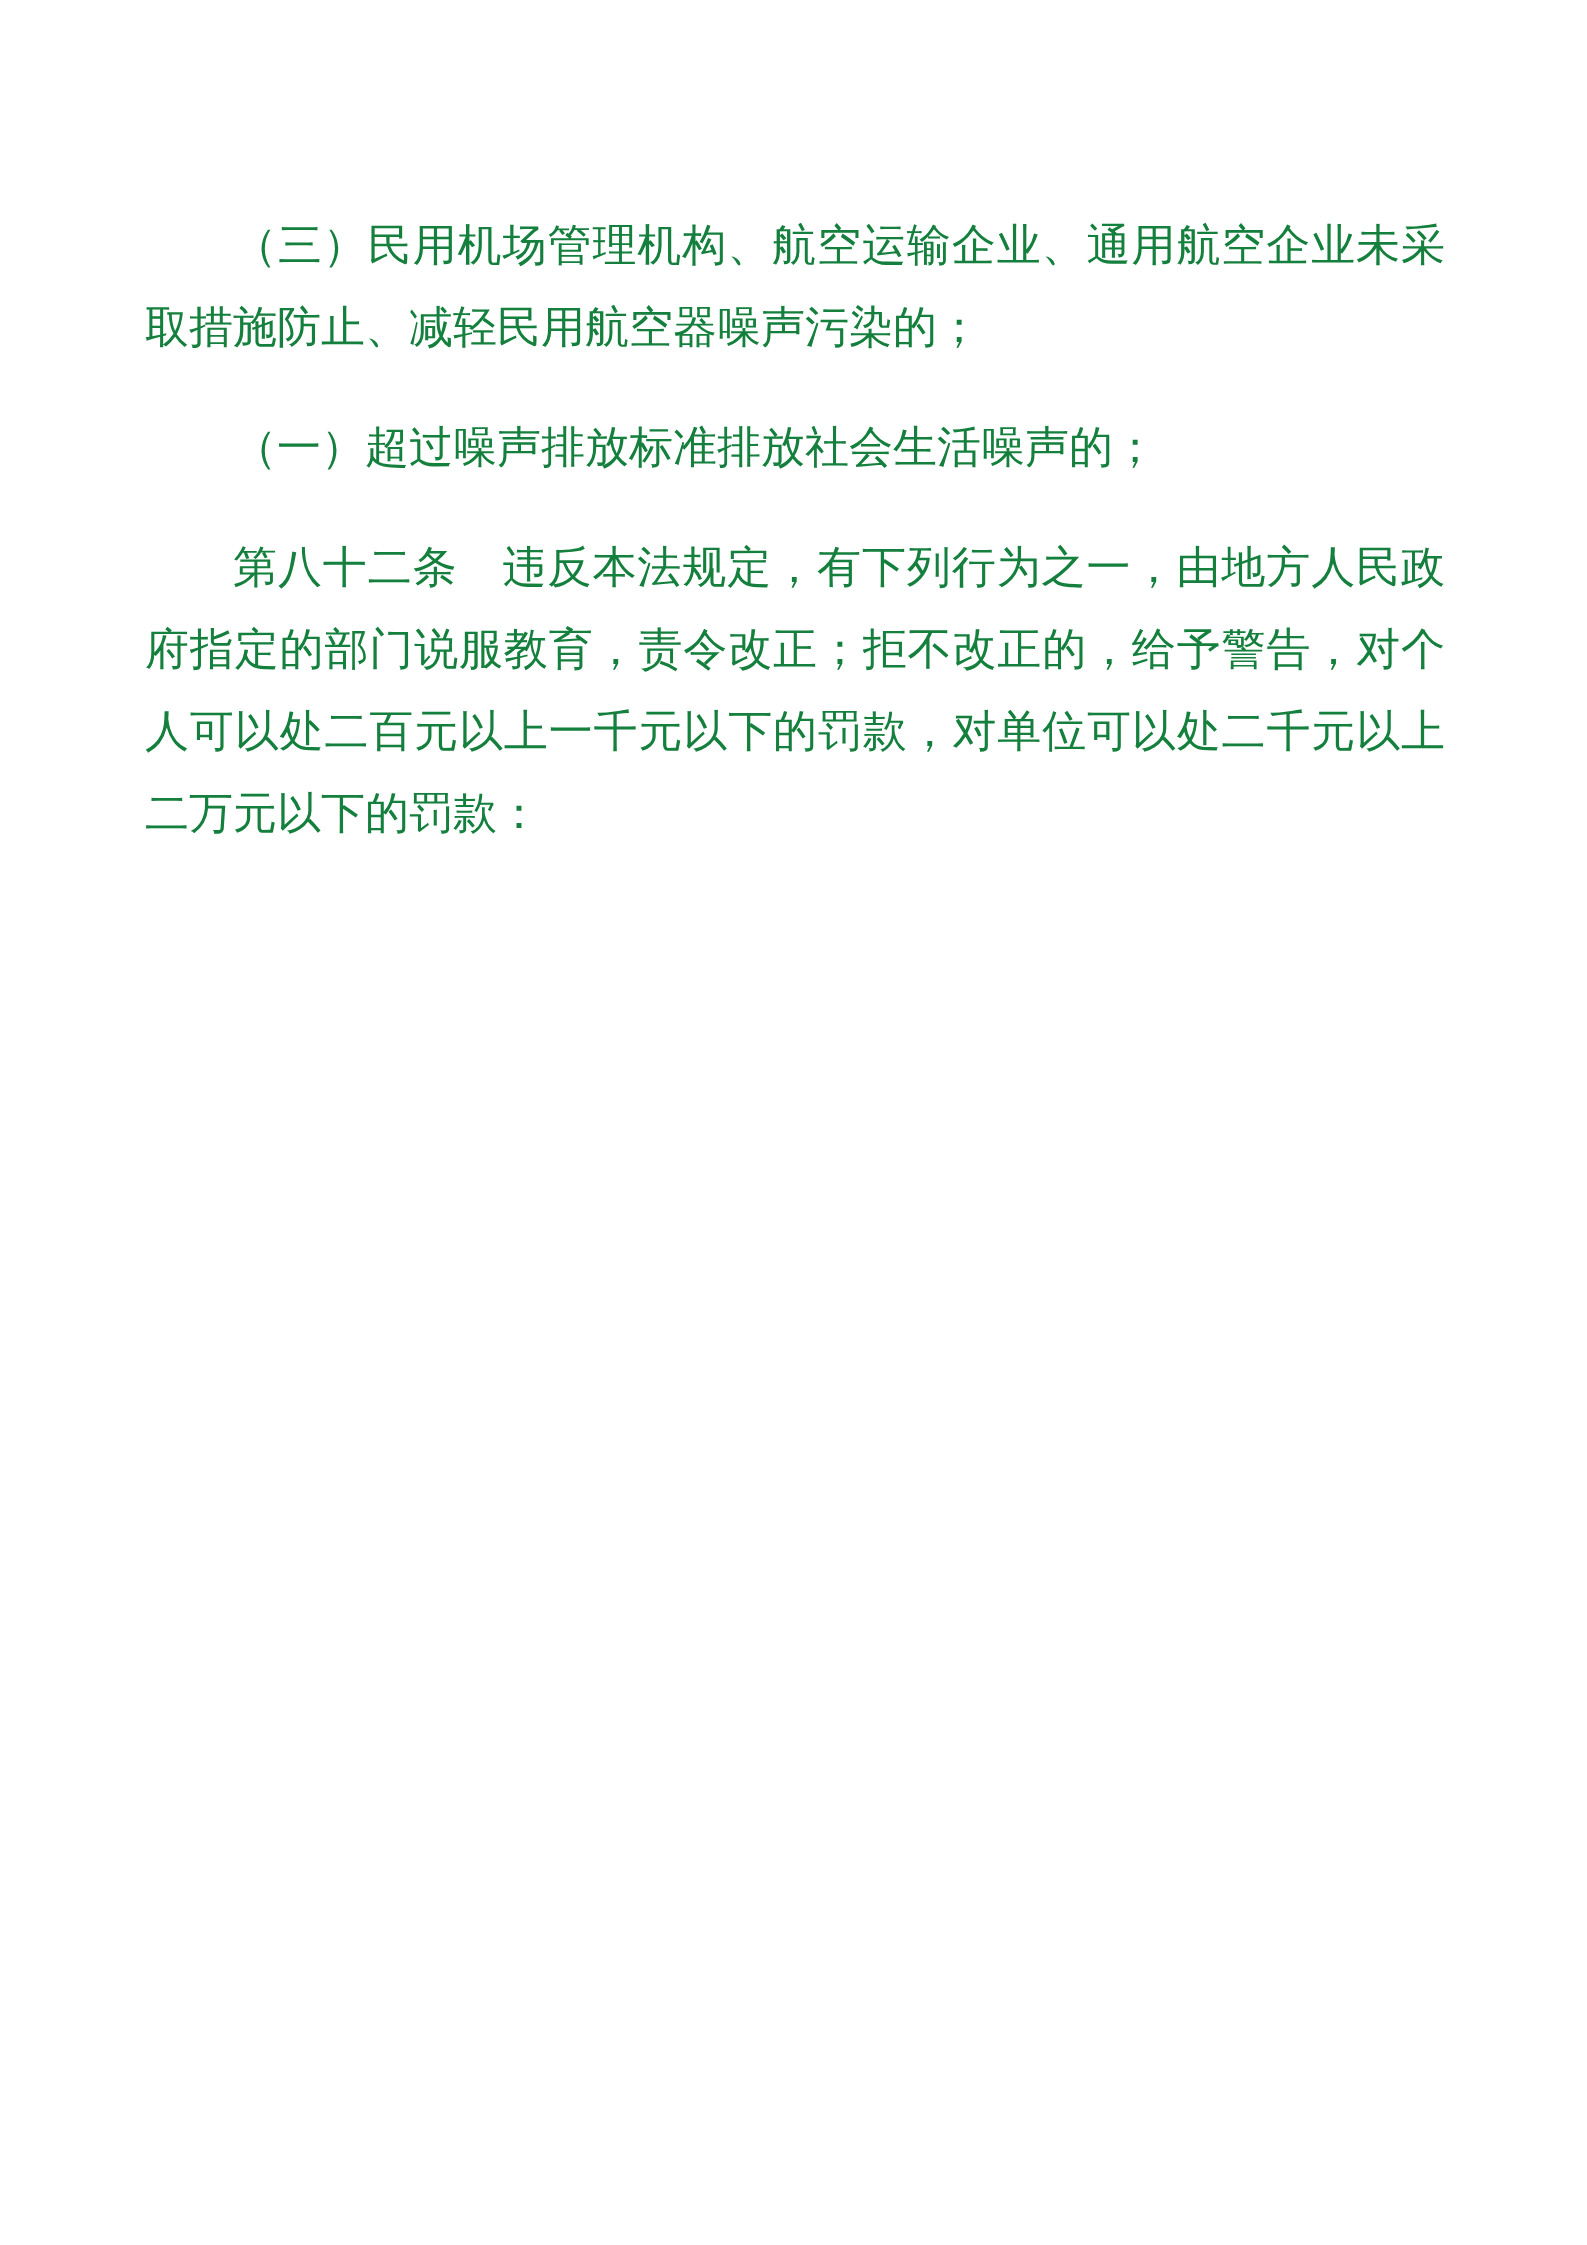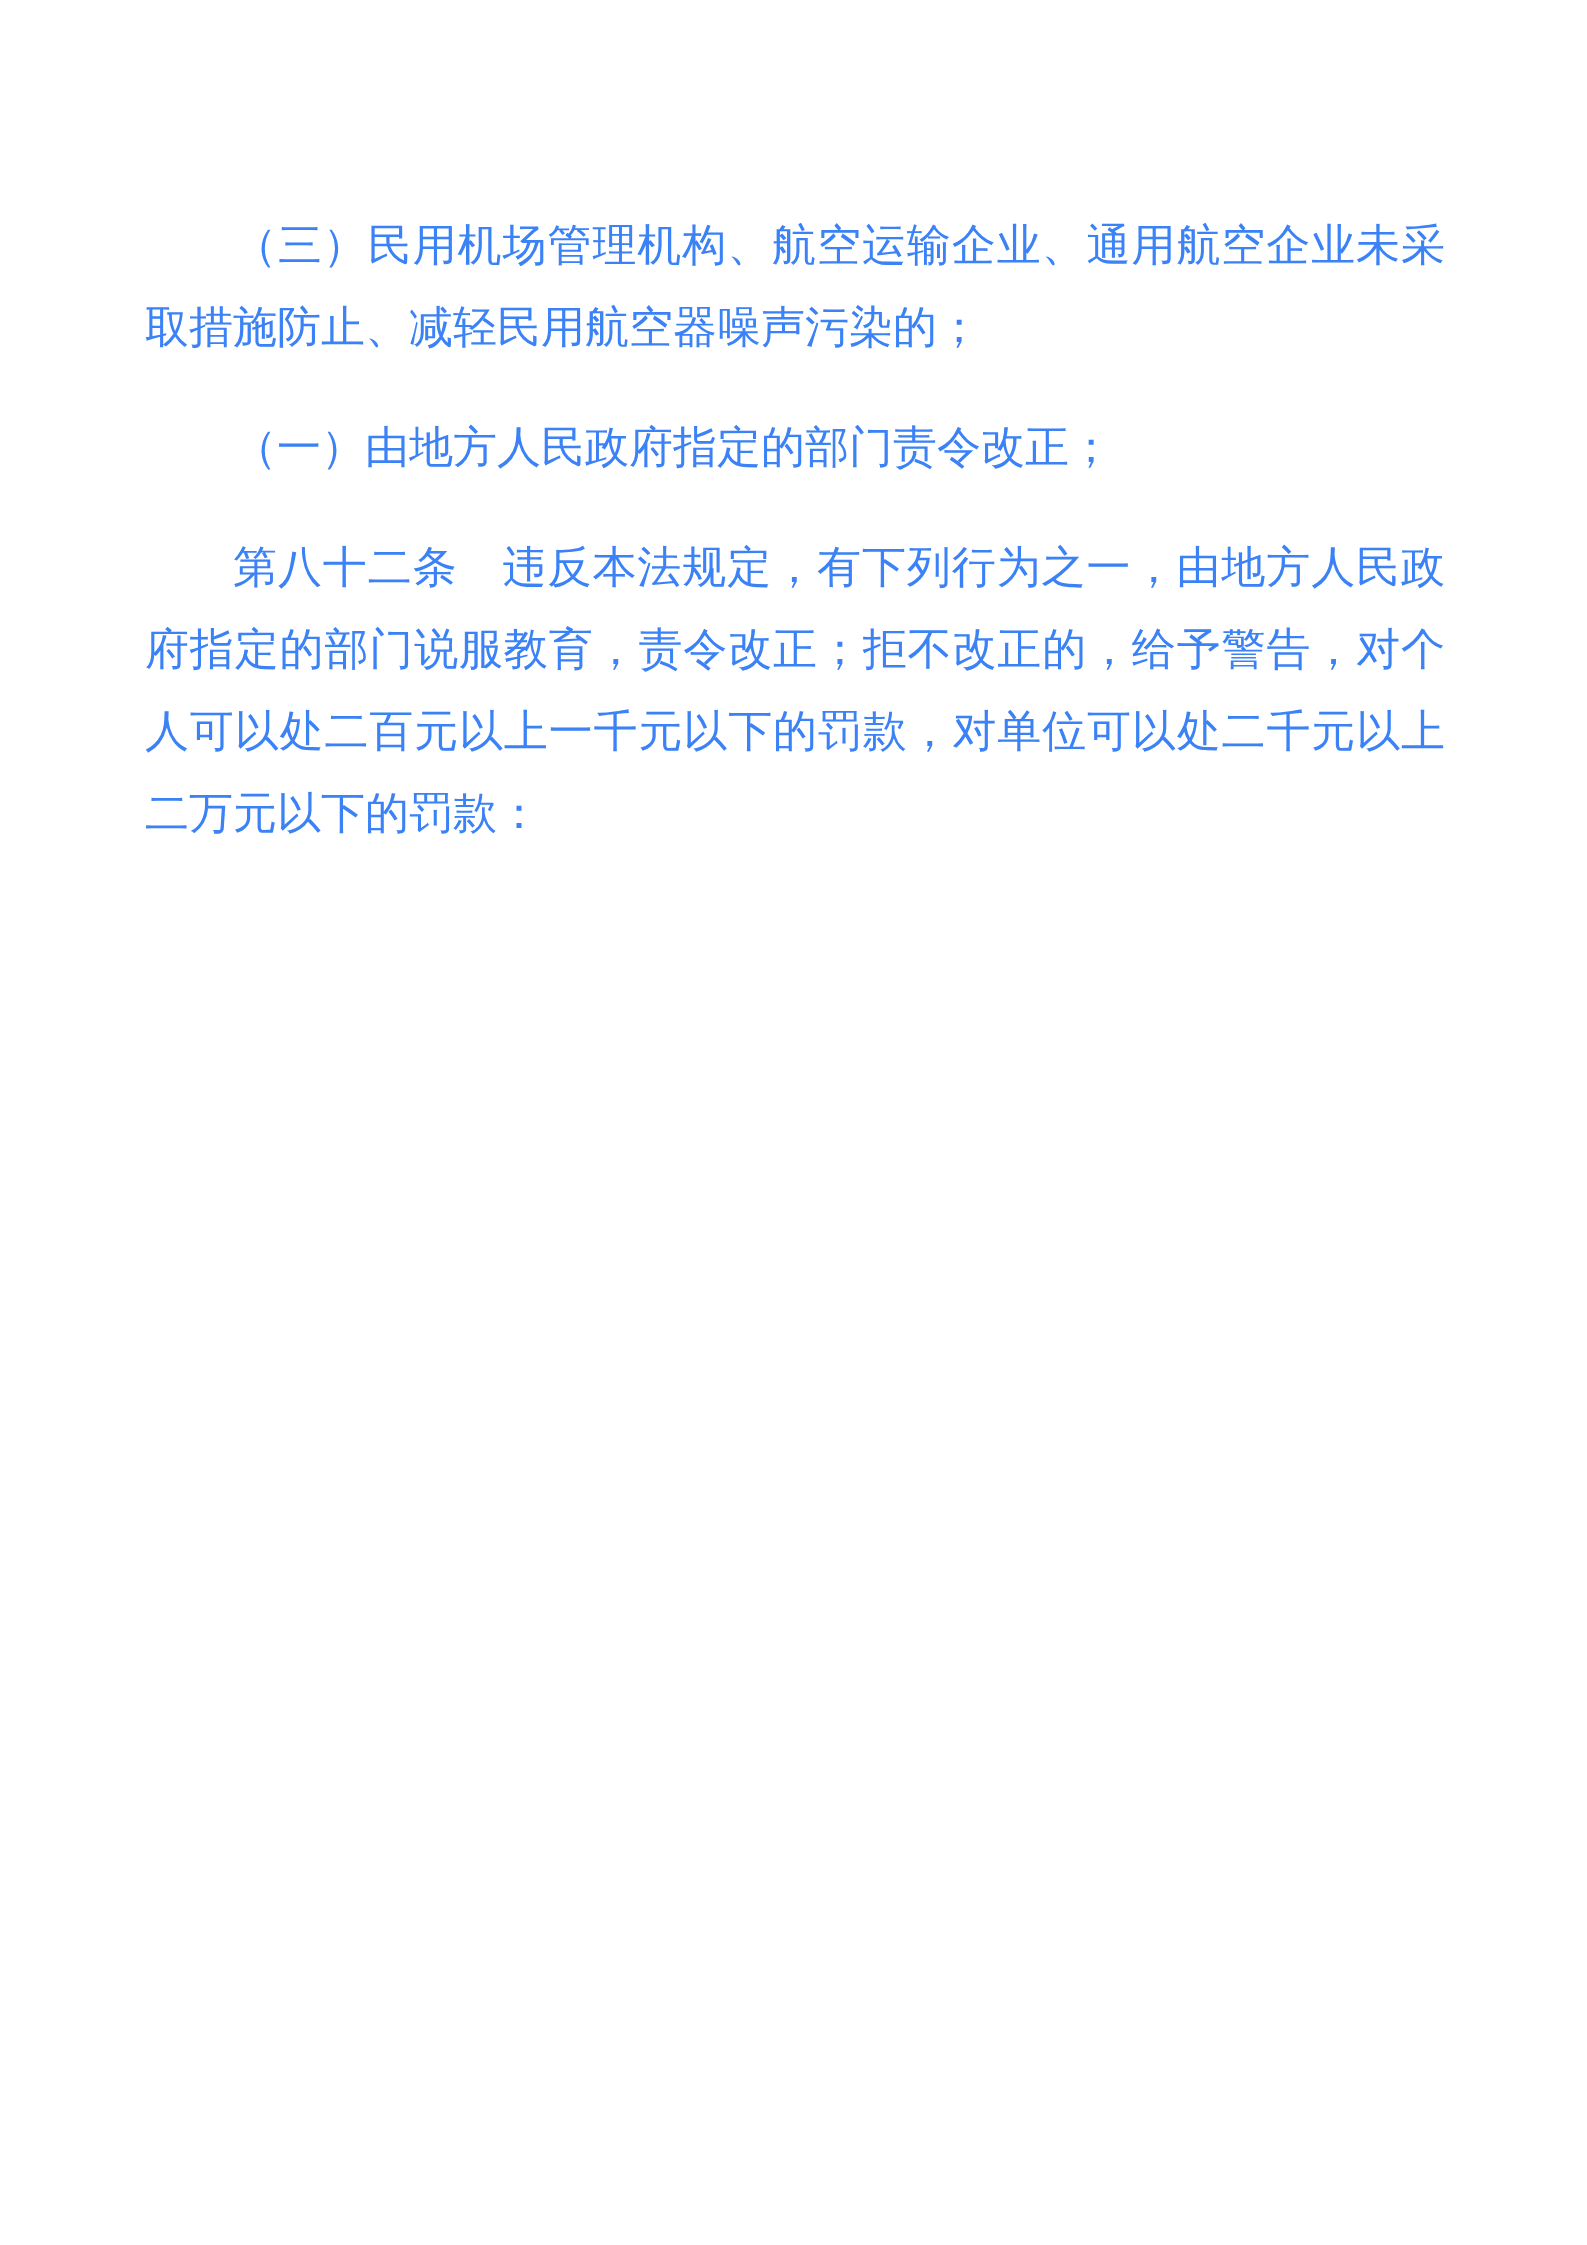--- a/index.html
+++ b/index.html
@@ -9,35 +9,35 @@
   }
   .page {
     position: relative;
     width: 1587px;
     height: 2245px;
     background: #ffffff;
     box-sizing: border-box;
     padding: 205px 142px 0 145px;
     overflow: hidden;
     font-family: "Liberation Serif", "DejaVu Serif", serif;
-    color: #3b82f6;
+    color: #15803d;
   }
   .doc-body p.para {
     margin: 0 0 38px 0;
     font-size: 44px;
     line-height: 82px;
     text-align: justify;
     text-justify: inter-ideograph;
     text-indent: 88px; 
     word-break: break-all;
     font-weight: 400;
   }
 </style>
 </head>
 <body>
 
 <div class="page">
   <div class="doc-body">
     <p class="para">（三）民用机场管理机构、航空运输企业、通用航空企业未采取措施防止、减轻民用航空器噪声污染的；</p>
-    <p class="para">（一）由地方人民政府指定的部门责令改正；</p>
+    <p class="para">（一）超过噪声排放标准排放社会生活噪声的；</p>
     <p class="para">第八十二条　违反本法规定，有下列行为之一，由地方人民政府指定的部门说服教育，责令改正；拒不改正的，给予警告，对个人可以处二百元以上一千元以下的罚款，对单位可以处二千元以上二万元以下的罚款：</p>
   </div>
 </div>
 
 </body></html>

